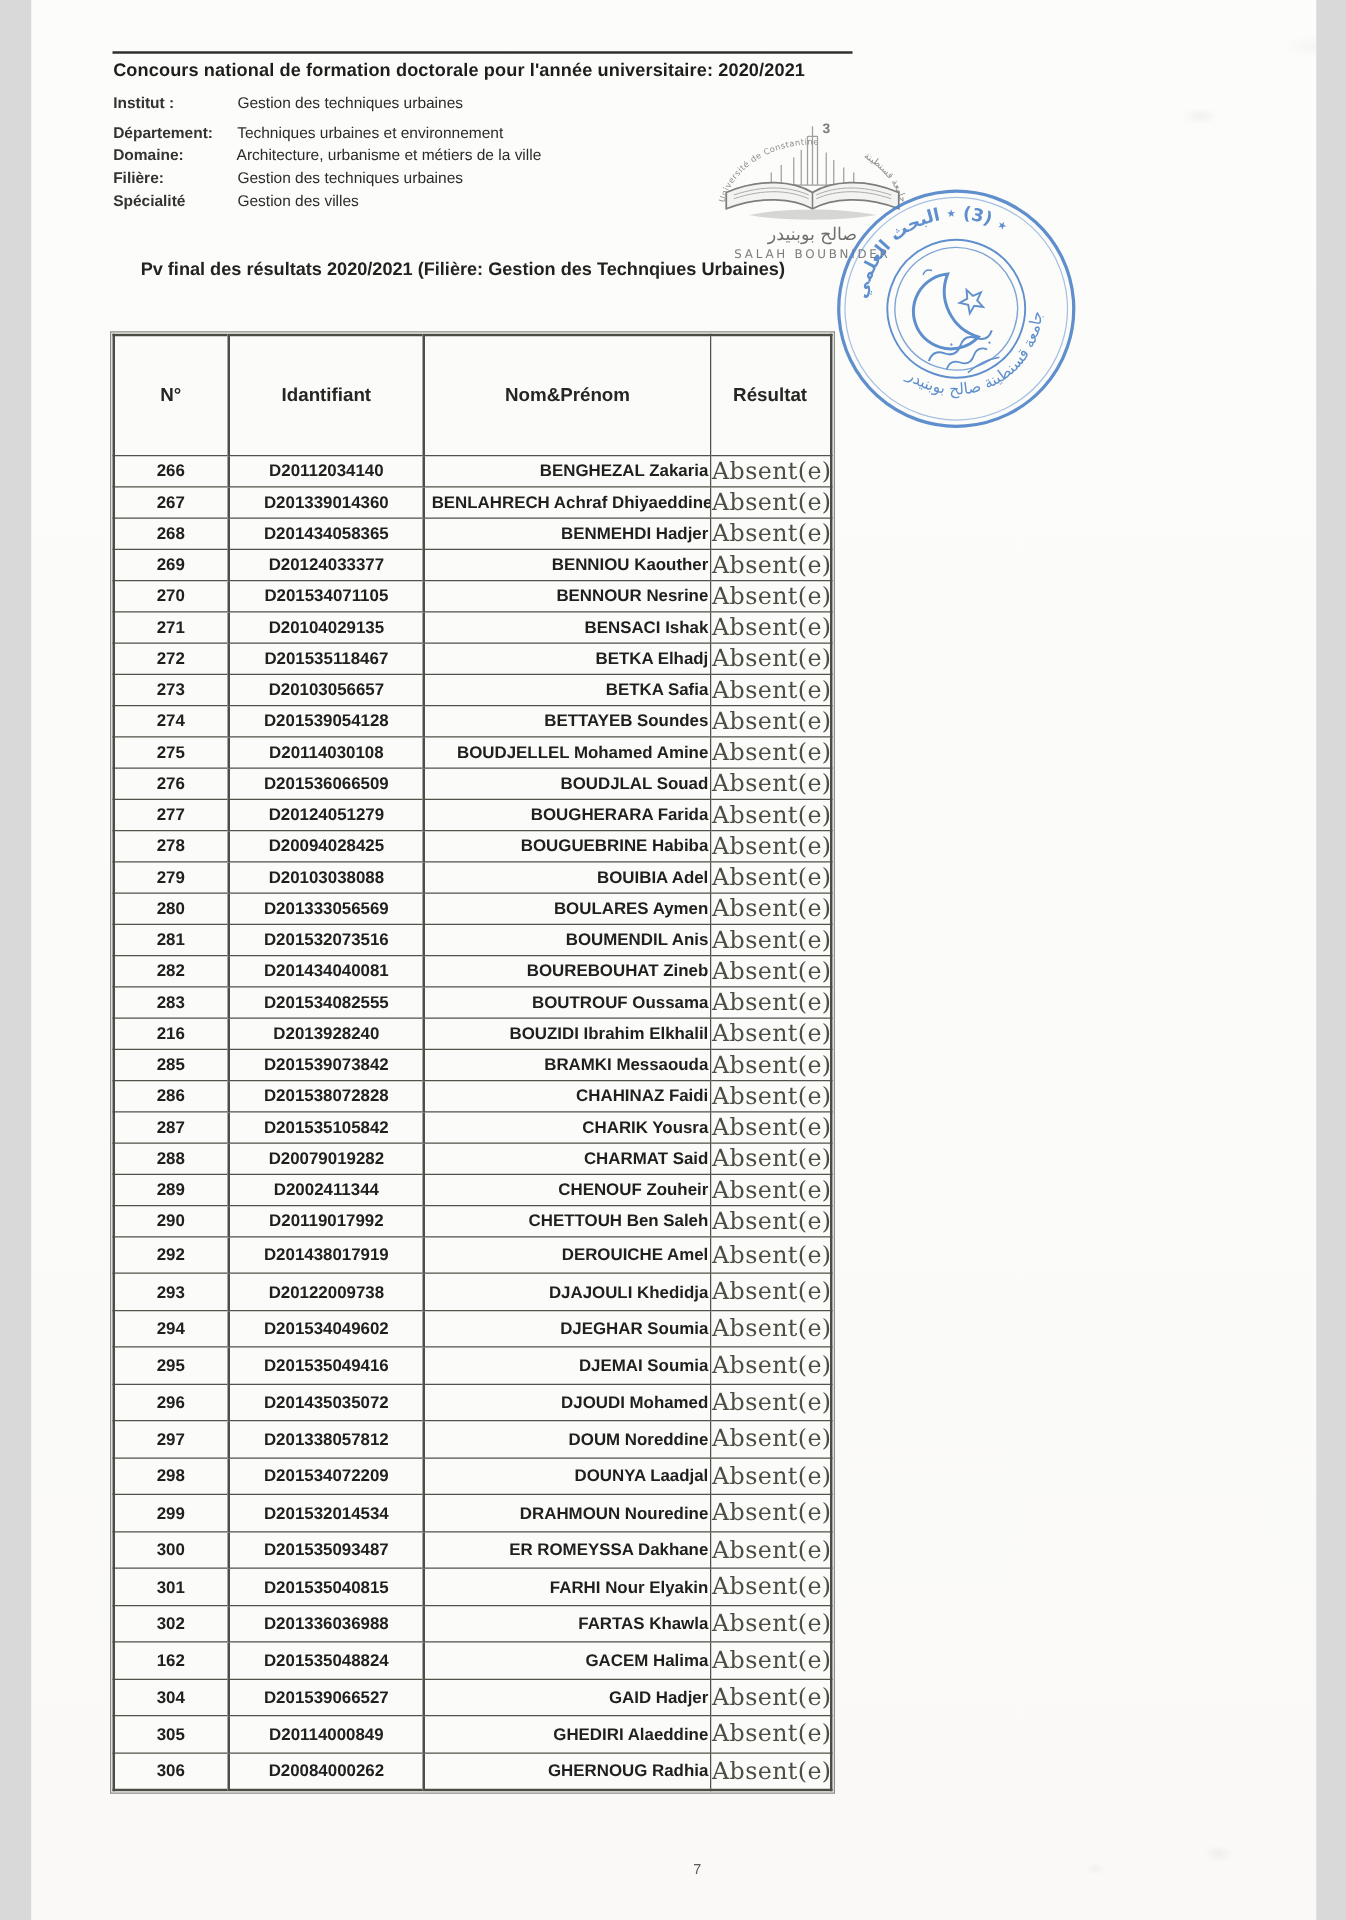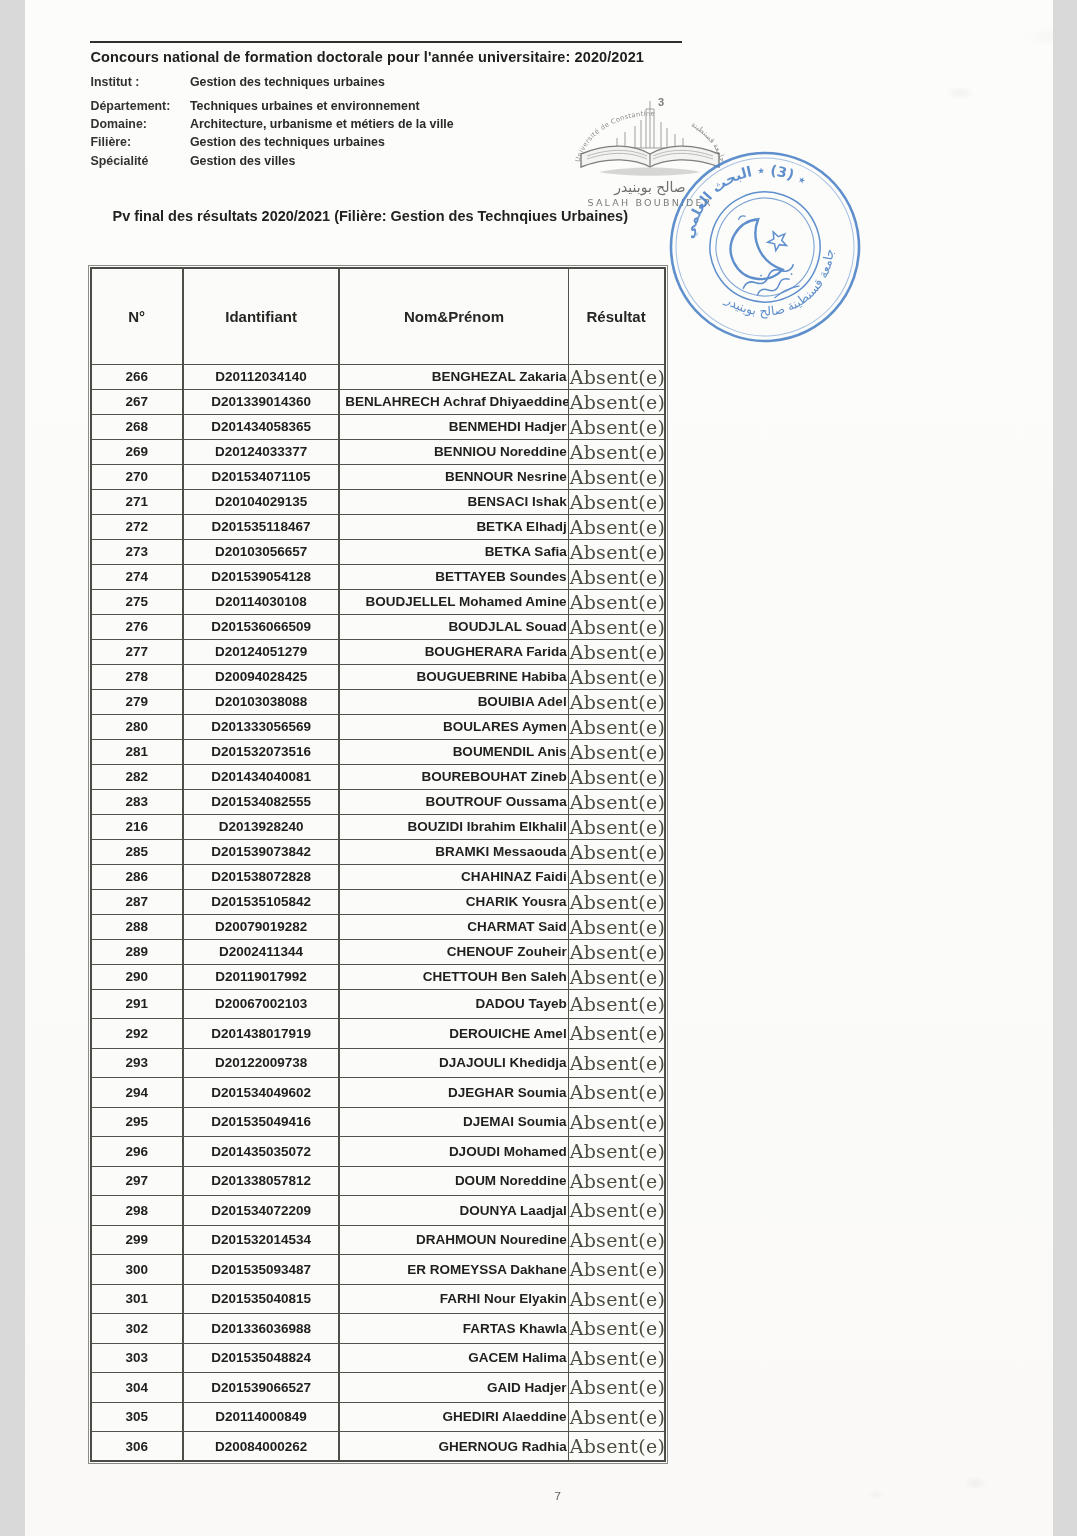--- a/index.html
+++ b/index.html
@@ -6,21 +6,21 @@
   #page{
     position:relative;width:1028px;height:1536px;margin:0 auto;
     background:linear-gradient(180deg,#fcfcfa 0%,#fbfbf9 55%,#faf9f7 100%);
     font-family:"Liberation Sans",sans-serif;color:#262626;overflow:hidden;
   }
   
   .top-rule{position:absolute;left:65px;top:41px;width:592px;height:2px;background:#2f2f2f;}
   .doc-title{position:absolute;left:66px;top:49px;width:640px;font-size:14.5px;font-weight:bold;color:#1e1e1e;letter-spacing:.1px;}
   .meta-line{position:absolute;left:66px;font-size:12.4px;color:#2b2b2b;white-space:nowrap;}
   .meta-label{display:inline-block;width:96px;font-weight:600;color:#333;}
-  .meta-value{color:#2b2b2b;font-weight:700;}
+  .meta-value{color:#2b2b2b;font-weight:400;}
   .pv-title{position:absolute;left:88px;top:208px;font-size:14.5px;font-weight:bold;color:#222;}
   
   .table-wrap{position:absolute;left:63px;top:265px;width:580px;border:1px solid #8a8a86;padding:1px;background:#fbfbf9;box-sizing:border-box;}
   table{border-collapse:collapse;width:100%;table-layout:fixed;border:2px solid #4c4c46;}
   thead tr{height:96px;}
   th{font-size:15px;font-weight:bold;color:#262622;background:#fbfbf9;}
   th,td{border:1px solid #52524b;overflow:hidden;}
   th + th, td + td{border-left:2px solid #4e4e48;}
   th:nth-child(4),td:nth-child(4){border-left:1px solid #b91c1c;}
   tbody tr{height:25px;}
@@ -104,21 +104,21 @@
         </tr>
           <tr>
           <td>268</td>
           <td>D201434058365</td>
           <td>BENMEHDI Hadjer</td>
           <td>Absent(e)</td>
         </tr>
           <tr>
           <td>269</td>
           <td>D20124033377</td>
-          <td>BENNIOU Noreddine</td>
+          <td>BENNIOU Kaouther</td>
           <td>Absent(e)</td>
         </tr>
           <tr>
           <td>270</td>
           <td>D201534071105</td>
           <td>BENNOUR Nesrine</td>
           <td>Absent(e)</td>
         </tr>
           <tr>
           <td>271</td>
@@ -234,26 +234,20 @@
           <td>CHENOUF Zouheir</td>
           <td>Absent(e)</td>
         </tr>
           <tr>
           <td>290</td>
           <td>D20119017992</td>
           <td>CHETTOUH Ben Saleh</td>
           <td>Absent(e)</td>
         </tr>
           <tr>
-          <td>291</td>
-          <td>D20067002103</td>
-          <td>DADOU Tayeb</td>
-          <td>Absent(e)</td>
-        </tr>
-          <tr>
           <td>292</td>
           <td>D201438017919</td>
           <td>DEROUICHE Amel</td>
           <td>Absent(e)</td>
         </tr>
           <tr>
           <td>293</td>
           <td>D20122009738</td>
           <td>DJAJOULI Khedidja</td>
           <td>Absent(e)</td>
@@ -306,21 +300,21 @@
           <td>FARHI Nour Elyakin</td>
           <td>Absent(e)</td>
         </tr>
           <tr>
           <td>302</td>
           <td>D201336036988</td>
           <td>FARTAS Khawla</td>
           <td>Absent(e)</td>
         </tr>
           <tr>
-          <td>303</td>
+          <td>162</td>
           <td>D201535048824</td>
           <td>GACEM Halima</td>
           <td>Absent(e)</td>
         </tr>
           <tr>
           <td>304</td>
           <td>D201539066527</td>
           <td>GAID Hadjer</td>
           <td>Absent(e)</td>
         </tr>

